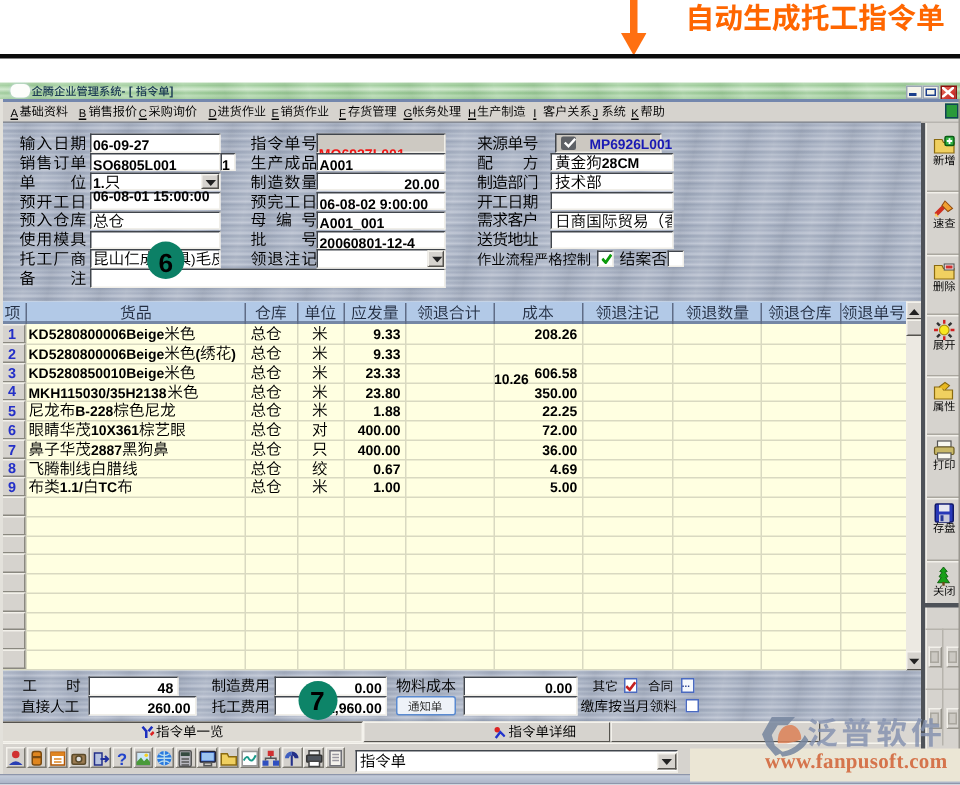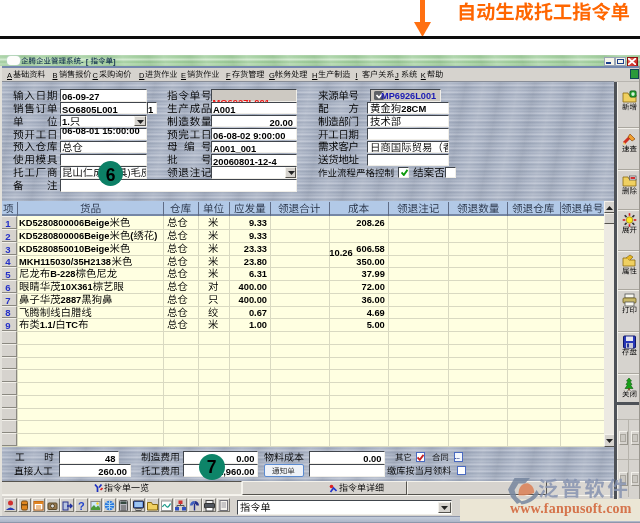--- a/index.html
+++ b/index.html
@@ -486,21 +486,21 @@
     <use href="#gr9001" transform="translate(0.00,9.33) scale(0.106)"></use>
     <use href="#gr8d27" transform="translate(10.13,9.33) scale(0.106)"></use>
     <use href="#gr5730" transform="translate(20.27,9.33) scale(0.106)"></use>
     <use href="#gr5740" transform="translate(30.40,9.33) scale(0.106)"></use>
   </svg>
 <div style="position:absolute;left:370.0px;top:88.5px;width:71.0px;height:13.0px;border:1px solid;border-color:#40454c #f0eee8 #f0eee8 #40454c;background:#ccc8c1;"></div>
 <div style="position:absolute;left:374.0px;top:90.5px;width:10.0px;height:9.5px;background:#5e6166;border-radius:1.5px;"></div>
 <svg style="position:absolute;left:375.5px;top:92.0px" width="8" height="7">
     <path d="M0.5 3 L3 5.5 L7.5 0.5" stroke="#fff" stroke-width="1.6" fill="none"></path>
   </svg>
-<div style="position:absolute;left:381px;top:91.2px;font:bold 9.2px 'Liberation Sans',sans-serif;color:#1a1ab4;line-height:11.0px;white-space:pre">MP6926L001</div>
+<div style="position:absolute;left:393px;top:91.2px;font:bold 9.2px 'Liberation Sans',sans-serif;color:#1a1ab4;line-height:11.0px;white-space:pre">MP6926L001</div>
 <div style="position:absolute;left:367.0px;top:101.9px;width:82.0px;height:12.5px;border:1px solid;border-color:#40454c #f0eee8 #f0eee8 #40454c;background:#fff;"></div>
 <div style="position:absolute;left:367.0px;top:114.8px;width:82.0px;height:12.5px;border:1px solid;border-color:#40454c #f0eee8 #f0eee8 #40454c;background:#fff;"></div>
 <div style="position:absolute;left:367.0px;top:127.7px;width:82.0px;height:12.5px;border:1px solid;border-color:#40454c #f0eee8 #f0eee8 #40454c;background:#fff;"></div>
 <div style="position:absolute;left:367.0px;top:140.6px;width:82.0px;height:12.5px;border:1px solid;border-color:#40454c #f0eee8 #f0eee8 #40454c;background:#fff;"></div>
 <div style="position:absolute;left:367.0px;top:153.5px;width:82.0px;height:12.5px;border:1px solid;border-color:#40454c #f0eee8 #f0eee8 #40454c;background:#fff;"></div>
 <svg style="position:absolute;left:369.5px;top:102.9px;overflow:visible" width="56.3" height="12.0" fill="#000">
     <use href="#gr9ec4" transform="translate(0.00,9.15) scale(0.104)"></use>
     <use href="#gr91d1" transform="translate(10.40,9.15) scale(0.104)"></use>
     <use href="#gr72d7" transform="translate(20.80,9.15) scale(0.104)"></use>
     <text x="31.2" y="9.2" font-family="Liberation Sans" font-size="9.4" font-weight="bold">28CM</text>
@@ -732,22 +732,22 @@
     <use href="#gr5c3c" transform="translate(77.33,9.15) scale(0.104)"></use>
     <use href="#gr9f99" transform="translate(87.73,9.15) scale(0.104)"></use>
   </svg>
 <svg style="position:absolute;left:166.5px;top:268.3px;overflow:visible" width="20.8" height="12.0" fill="#000">
     <use href="#gr603b" transform="translate(0.00,9.15) scale(0.104)"></use>
     <use href="#gr4ed3" transform="translate(10.40,9.15) scale(0.104)"></use>
   </svg>
 <svg style="position:absolute;left:208.2px;top:268.3px;overflow:visible" width="10.4" height="12.0" fill="#000">
     <use href="#gr7c73" transform="translate(0.00,9.15) scale(0.104)"></use>
   </svg>
-<div style="position:absolute;left:228.9px;top:269.3px;width:38.1px;text-align:right;font:bold 9.3px 'Liberation Sans',sans-serif;color:#000;line-height:11.2px;white-space:pre">6.31</div>
-<div style="position:absolute;left:329.3px;top:269.3px;width:55.5px;text-align:right;font:bold 9.3px 'Liberation Sans',sans-serif;color:#000;line-height:11.2px;white-space:pre">37.99</div>
+<div style="position:absolute;left:228.9px;top:269.3px;width:38.1px;text-align:right;font:bold 9.3px 'Liberation Sans',sans-serif;color:#000;line-height:11.2px;white-space:pre">1.88</div>
+<div style="position:absolute;left:329.3px;top:269.3px;width:55.5px;text-align:right;font:bold 9.3px 'Liberation Sans',sans-serif;color:#000;line-height:11.2px;white-space:pre">22.25</div>
 <div style="position:absolute;left:0.0px;top:281.9px;width:16.0px;text-align:center;font:bold 9.6px 'Liberation Sans',sans-serif;color:#2430c8;line-height:11.5px;white-space:pre">6</div>
 <svg style="position:absolute;left:18.5px;top:281.1px;overflow:visible" width="104.9" height="12.0" fill="#000">
     <use href="#gr773c" transform="translate(0.00,9.15) scale(0.104)"></use>
     <use href="#gr775b" transform="translate(10.40,9.15) scale(0.104)"></use>
     <use href="#gr534e" transform="translate(20.80,9.15) scale(0.104)"></use>
     <use href="#gr8302" transform="translate(31.20,9.15) scale(0.104)"></use>
     <text x="41.6" y="9.2" font-family="Liberation Sans" font-size="9.3" font-weight="bold">10X361</text>
     <use href="#gr68d5" transform="translate(73.66,9.15) scale(0.104)"></use>
     <use href="#gr827a" transform="translate(84.06,9.15) scale(0.104)"></use>
     <use href="#gr773c" transform="translate(94.46,9.15) scale(0.104)"></use>

